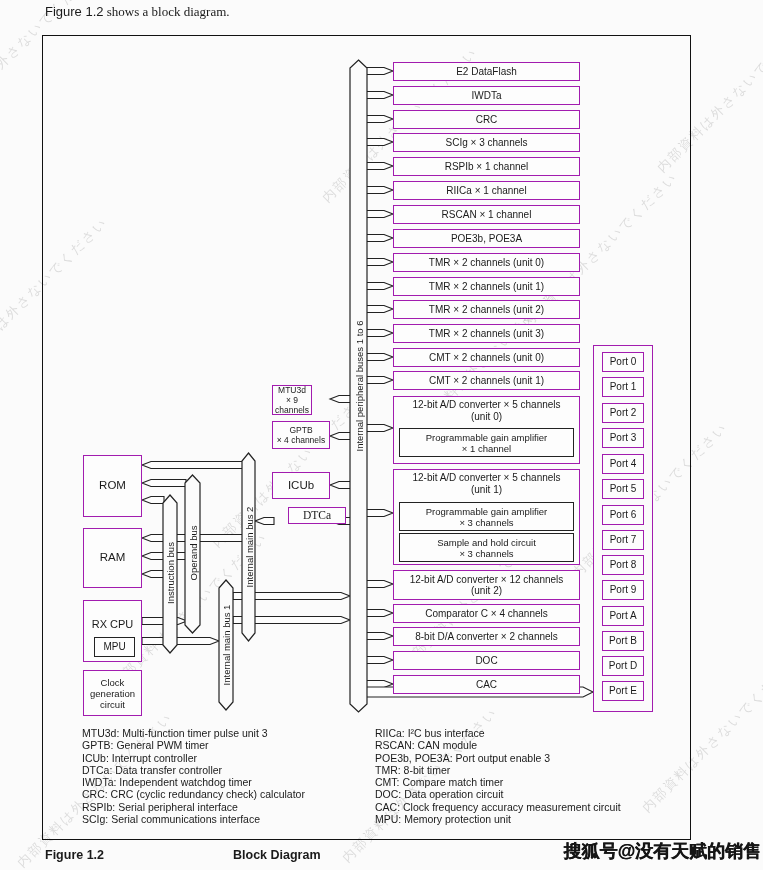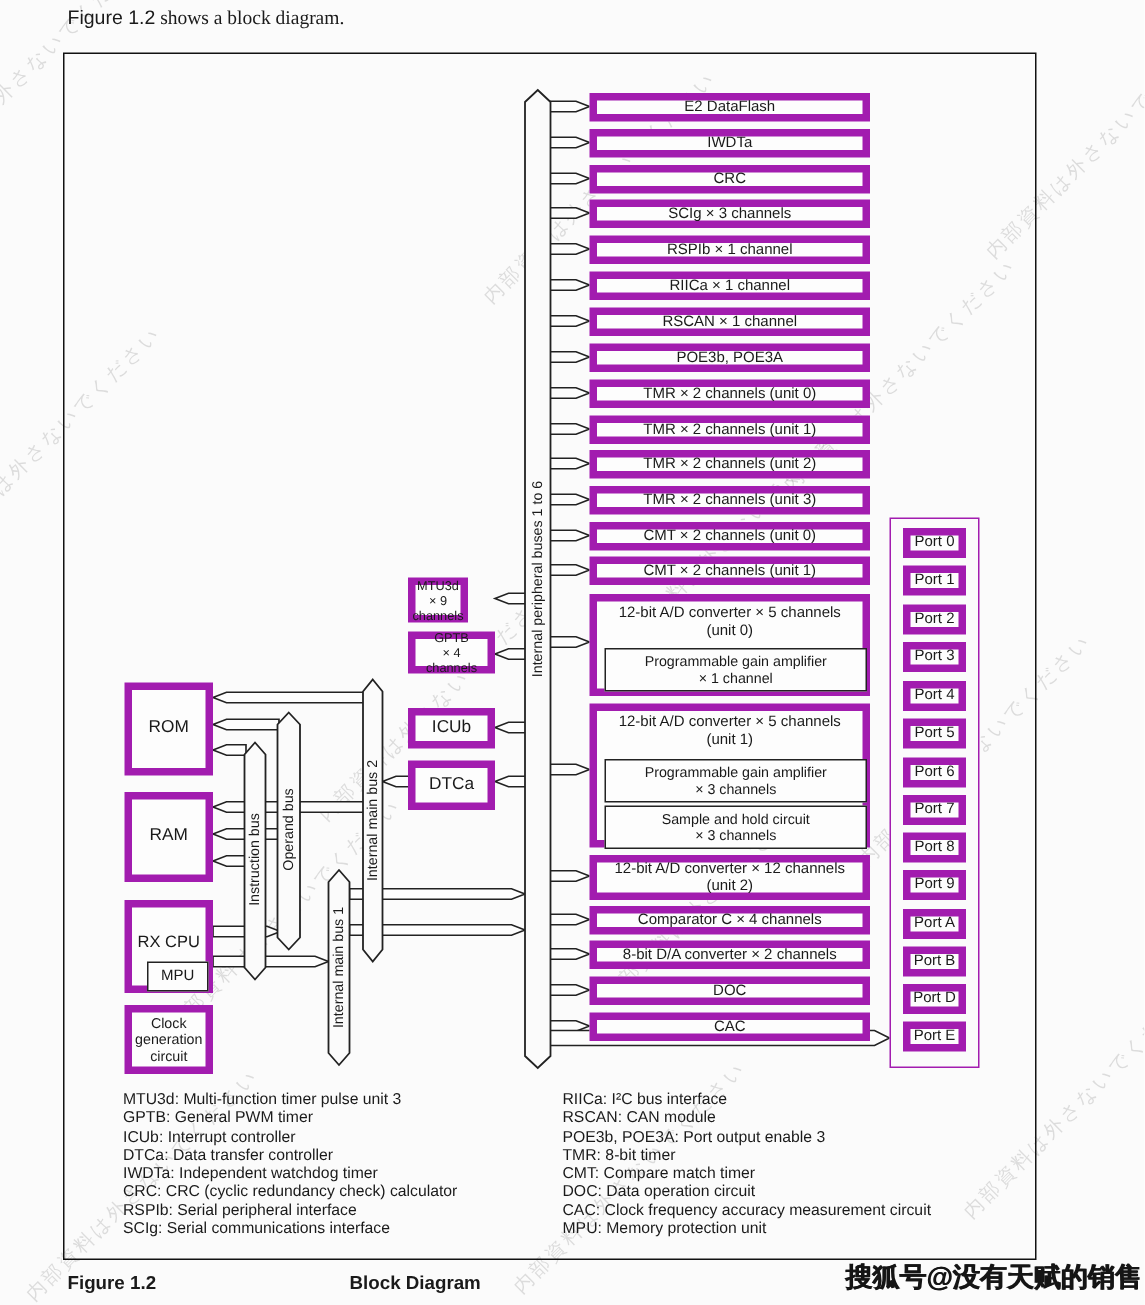--- a/index.html
+++ b/index.html
@@ -1,20 +1,20 @@
 <!DOCTYPE html>
 <html><head>
 <meta charset="utf-8">
 <style>
   html,body{margin:0;padding:0;background:#fff;}
   #page{position:relative;width:763px;height:870px;background:#fbfbfb;overflow:hidden;
         font-family:"Liberation Sans",sans-serif;color:#1a1a1a;}
   .abs{position:absolute;}
   
-  .blk{position:absolute;border:5px solid #a21caf;background:#fdfdfd;display:flex;
+  .blk{position:absolute;border:1px solid #a21caf;background:#fdfdfd;display:flex;
        flex-direction:column;align-items:center;justify-content:center;
        text-align:center;font-size:10px;line-height:11.5px;box-sizing:border-box;z-index:3;}
   .pbox{left:393px;width:187px;height:19px;}
   .port{left:602px;width:42px;height:20px;font-size:10px;}
   .buslabel{position:absolute;font-size:9.5px;white-space:nowrap;z-index:6;
             transform:translate(-50%,-50%) rotate(-90deg);}
   .wm{position:absolute;font-size:13px;color:rgba(60,60,60,0.16);white-space:nowrap;
       transform:translate(-50%,-50%) rotate(-45deg);z-index:1;letter-spacing:2px;}
   .legend{position:absolute;font-size:10.5px;line-height:12.3px;z-index:3;}
   .legend div{white-space:nowrap;}
@@ -127,21 +127,21 @@
 
   <div class="blk" style="left:272px;top:385px;width:40px;height:30px;font-size:8.5px;line-height:10px;">
     <span>MTU3d</span>
     <span>× 9 channels</span>
   </div>
   <div class="blk" style="left:272px;top:421px;width:58px;height:28px;font-size:8.5px;line-height:10px;">
     <span>GPTB</span>
     <span>× 4 channels</span>
   </div>
   <div class="blk" style="left:272px;top:472px;width:58px;height:27px;font-size:11.5px;">ICUb</div>
-  <div class="blk" style="left:272px;top:507px;width:58px;height:33px;font-size:11.5px;">DTCa</div>
+  <div class="blk" style="left:288px;top:507px;width:58px;height:17px;font-size:11.5px;font-family:Liberation Serif, serif;">DTCa</div>
 
   <div class="blk pbox" style="top:62px;">E2 DataFlash</div>
   <div class="blk pbox" style="top:86px;">IWDTa</div>
   <div class="blk pbox" style="top:110px;">CRC</div>
   <div class="blk pbox" style="top:133px;">SCIg × 3 channels</div>
   <div class="blk pbox" style="top:157px;">RSPIb × 1 channel</div>
   <div class="blk pbox" style="top:181px;">RIICa × 1 channel</div>
   <div class="blk pbox" style="top:205px;">RSCAN × 1 channel</div>
   <div class="blk pbox" style="top:229px;">POE3b, POE3A</div>
   <div class="blk pbox" style="top:253px;">TMR × 2 channels (unit 0)</div>

